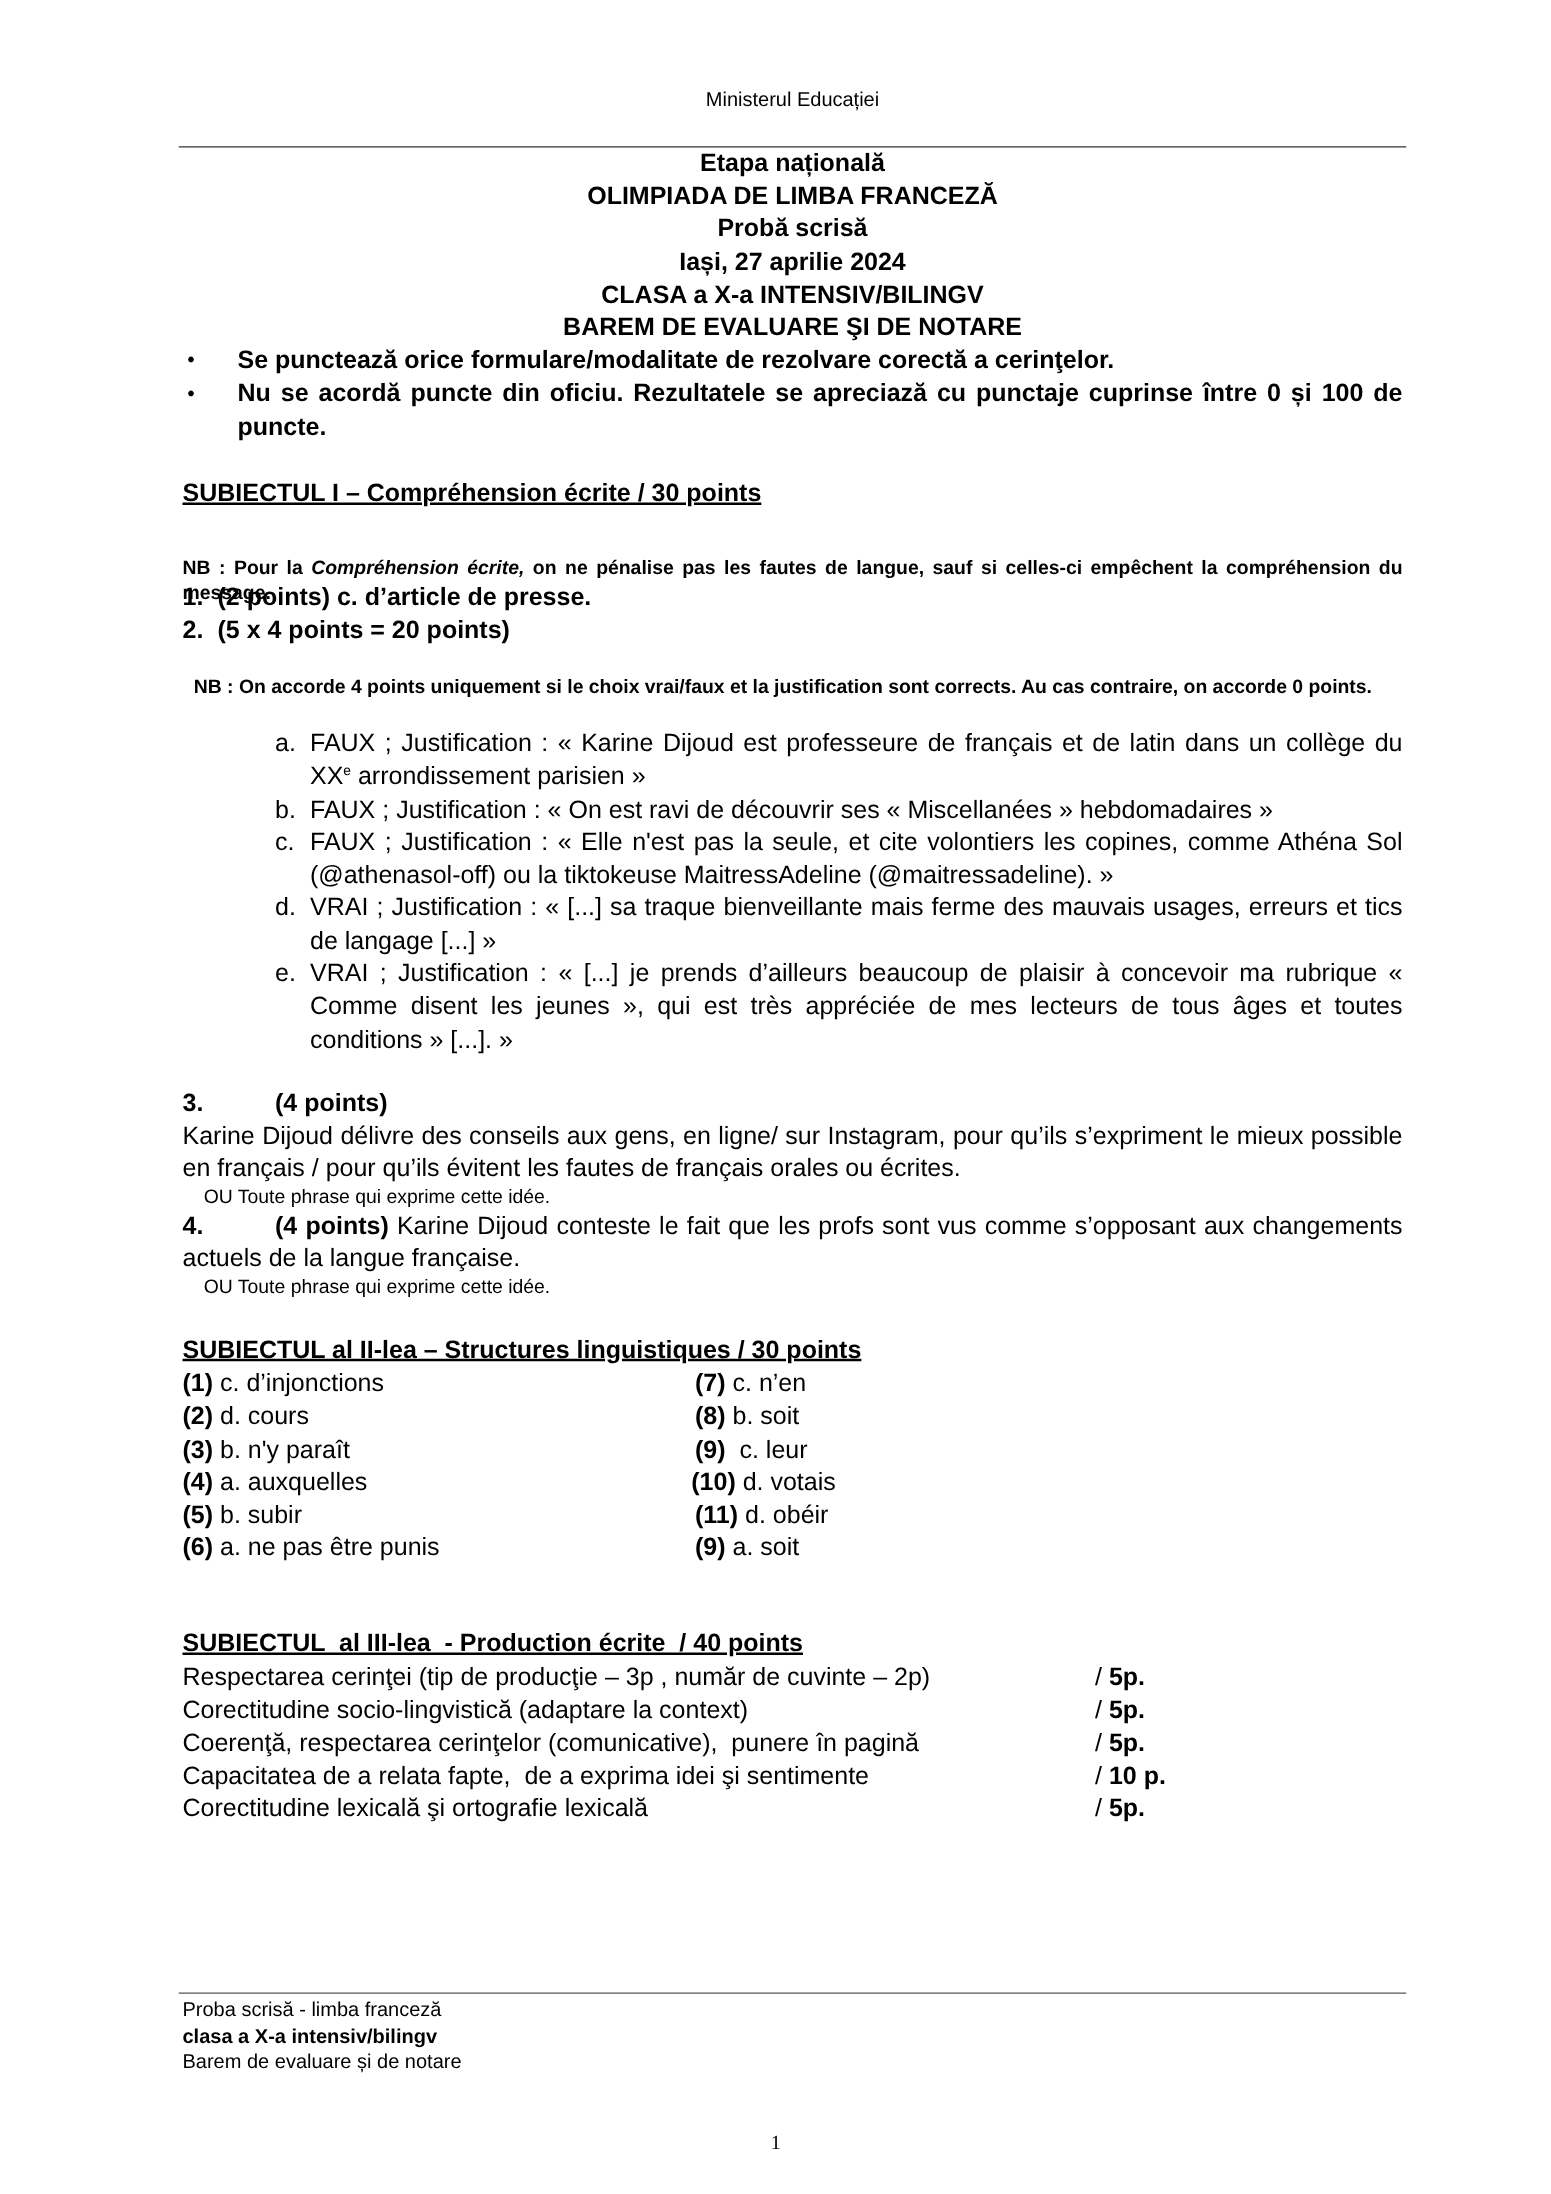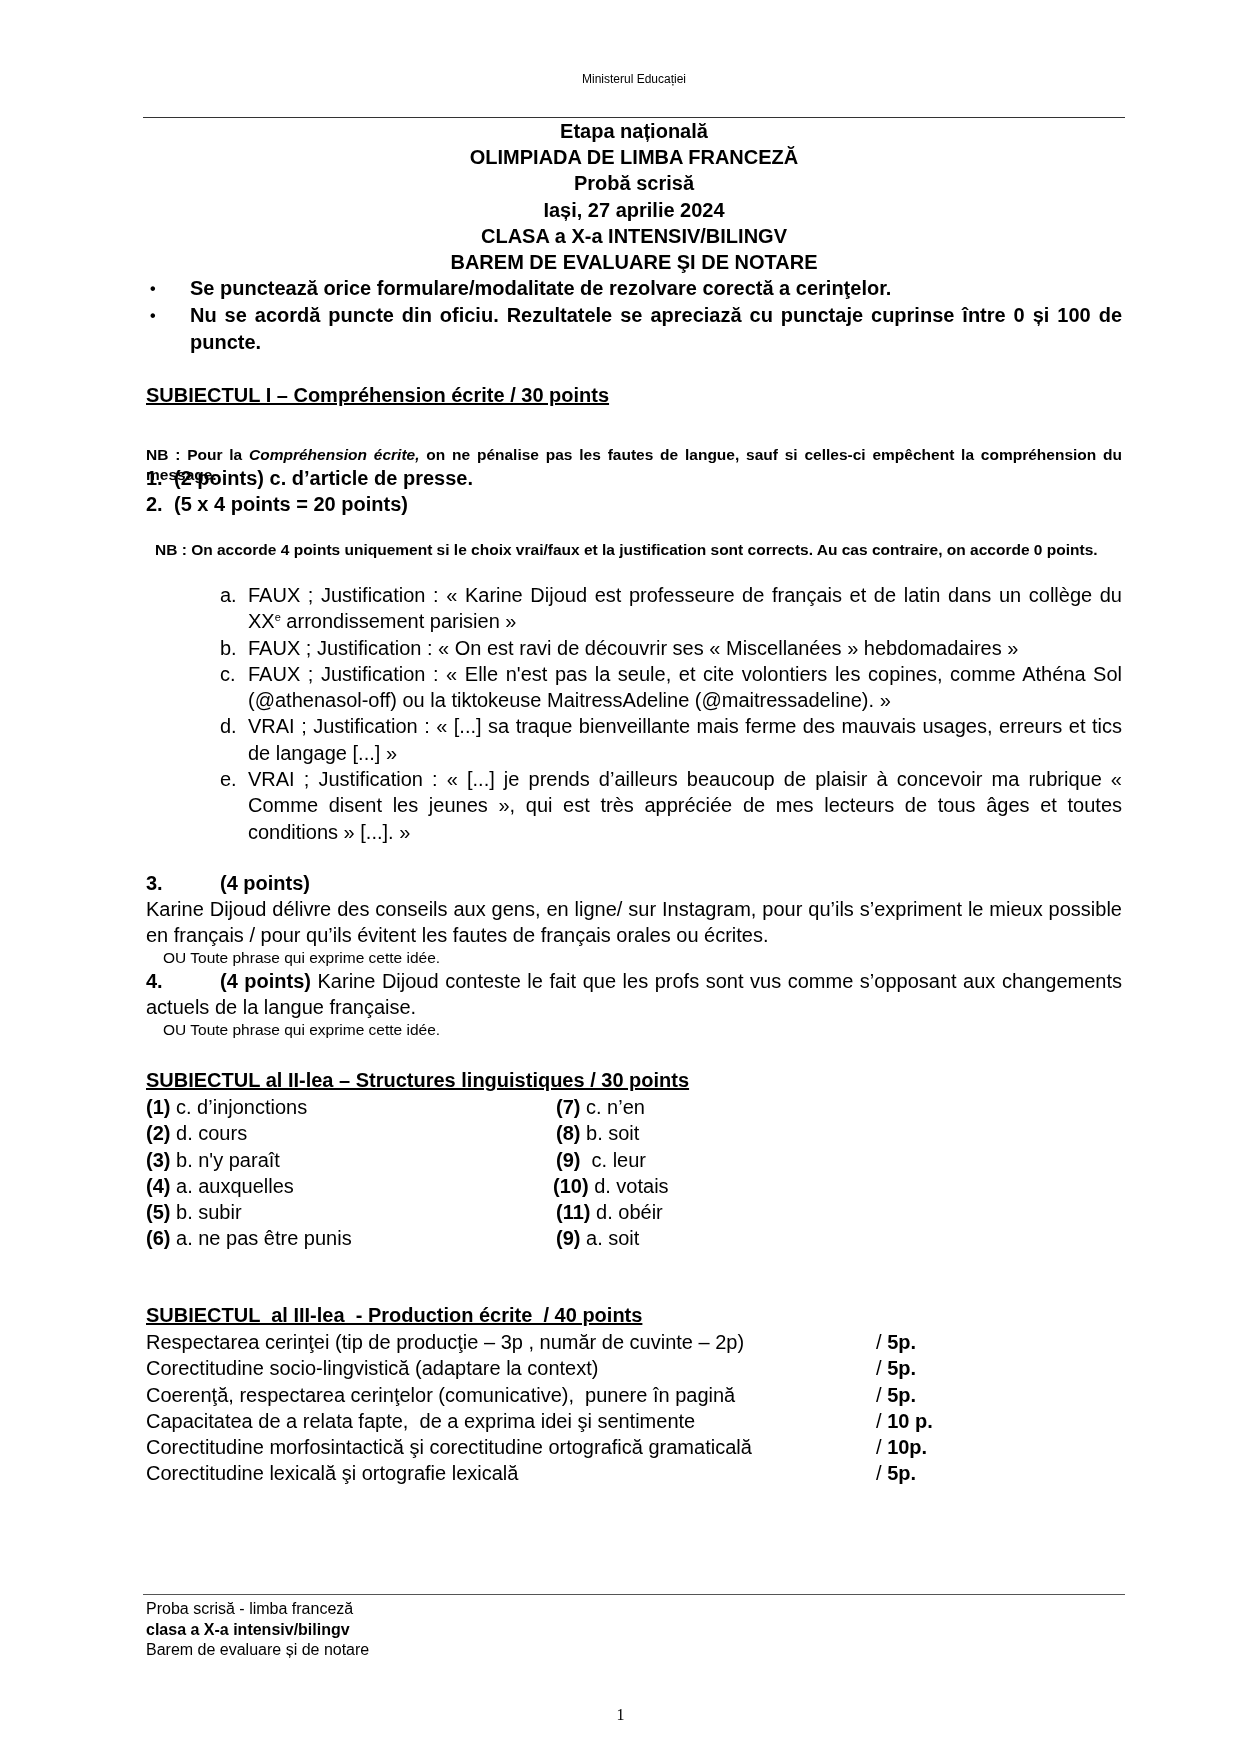--- a/index.html
+++ b/index.html
@@ -1,20 +1,20 @@
 <!DOCTYPE html>
 <html><head>
 <meta charset="utf-8">
 <style>
   html, body { margin: 0; padding: 0; background: #ffffff; }
   body { width: 1241px; height: 1755px; position: relative; overflow: hidden;
          font-family: "Liberation Sans", sans-serif; color: #000; }
   .abs { position: absolute; }
   .center { text-align: center; left: 146px; width: 976px; }
-  .ministry { top: 72px; font-size: 12px; }
+  .ministry { top: 72px; font-size: 16px; }
   .rule { position: absolute; left: 143px; width: 982px; height: 0; border-top: 1.3px solid #333; }
   .title-line { font-weight: bold; font-size: 20px; line-height: 26.2px; }
   .title-block { top: 118px; }
   .bullets { top: 275px; left: 146px; width: 976px; font-size: 20px; font-weight: bold; line-height: 27px; }
   .bullets .b { position: relative; padding-left: 44px; text-align: left; }
   .bullets .b::before { content: "\2022"; position: absolute; left: 4px; top: 0; font-size: 16px; }
   .section-title { font-weight: bold; font-size: 20px; text-decoration: underline; left: 146px; }
   .nb { left: 146px; width: 976px; font-weight: bold; font-size: 15.5px; line-height: 20px; text-align: justify; margin-top: 22px; }
   .nb i { font-style: italic; }
   .q { left: 146px; font-size: 20px; font-weight: bold; }
@@ -146,24 +146,20 @@
   </div>
   <div class="row">
     <div class="crit" style="white-space:pre;">Coerenţă, respectarea cerinţelor (comunicative),  punere în pagină</div>
     <div class="pts"><span>/ </span><b>5p.</b></div>
   </div>
   <div class="row">
     <div class="crit" style="white-space:pre;">Capacitatea de a relata fapte,  de a exprima idei şi sentimente</div>
     <div class="pts"><span>/ </span><b>10 p.</b></div>
   </div>
   <div class="row">
-    <div class="crit">Corectitudine morfosintactică şi corectitudine ortografică gramaticală</div>
-    <div class="pts"><span>/ </span><b>10p.</b></div>
-  </div>
-  <div class="row">
     <div class="crit">Corectitudine lexicală şi ortografie lexicală</div>
     <div class="pts"><span>/ </span><b>5p.</b></div>
   </div>
 </div>
 
 <div class="rule" style="top:1594px; border-top-color:#555;"></div>
 <div class="abs footer" style="top:1599px;">
   <div>Proba scrisă - limba franceză</div>
   <div class="bold">clasa a X-a intensiv/bilingv</div>
   <div>Barem de evaluare și de notare</div>

